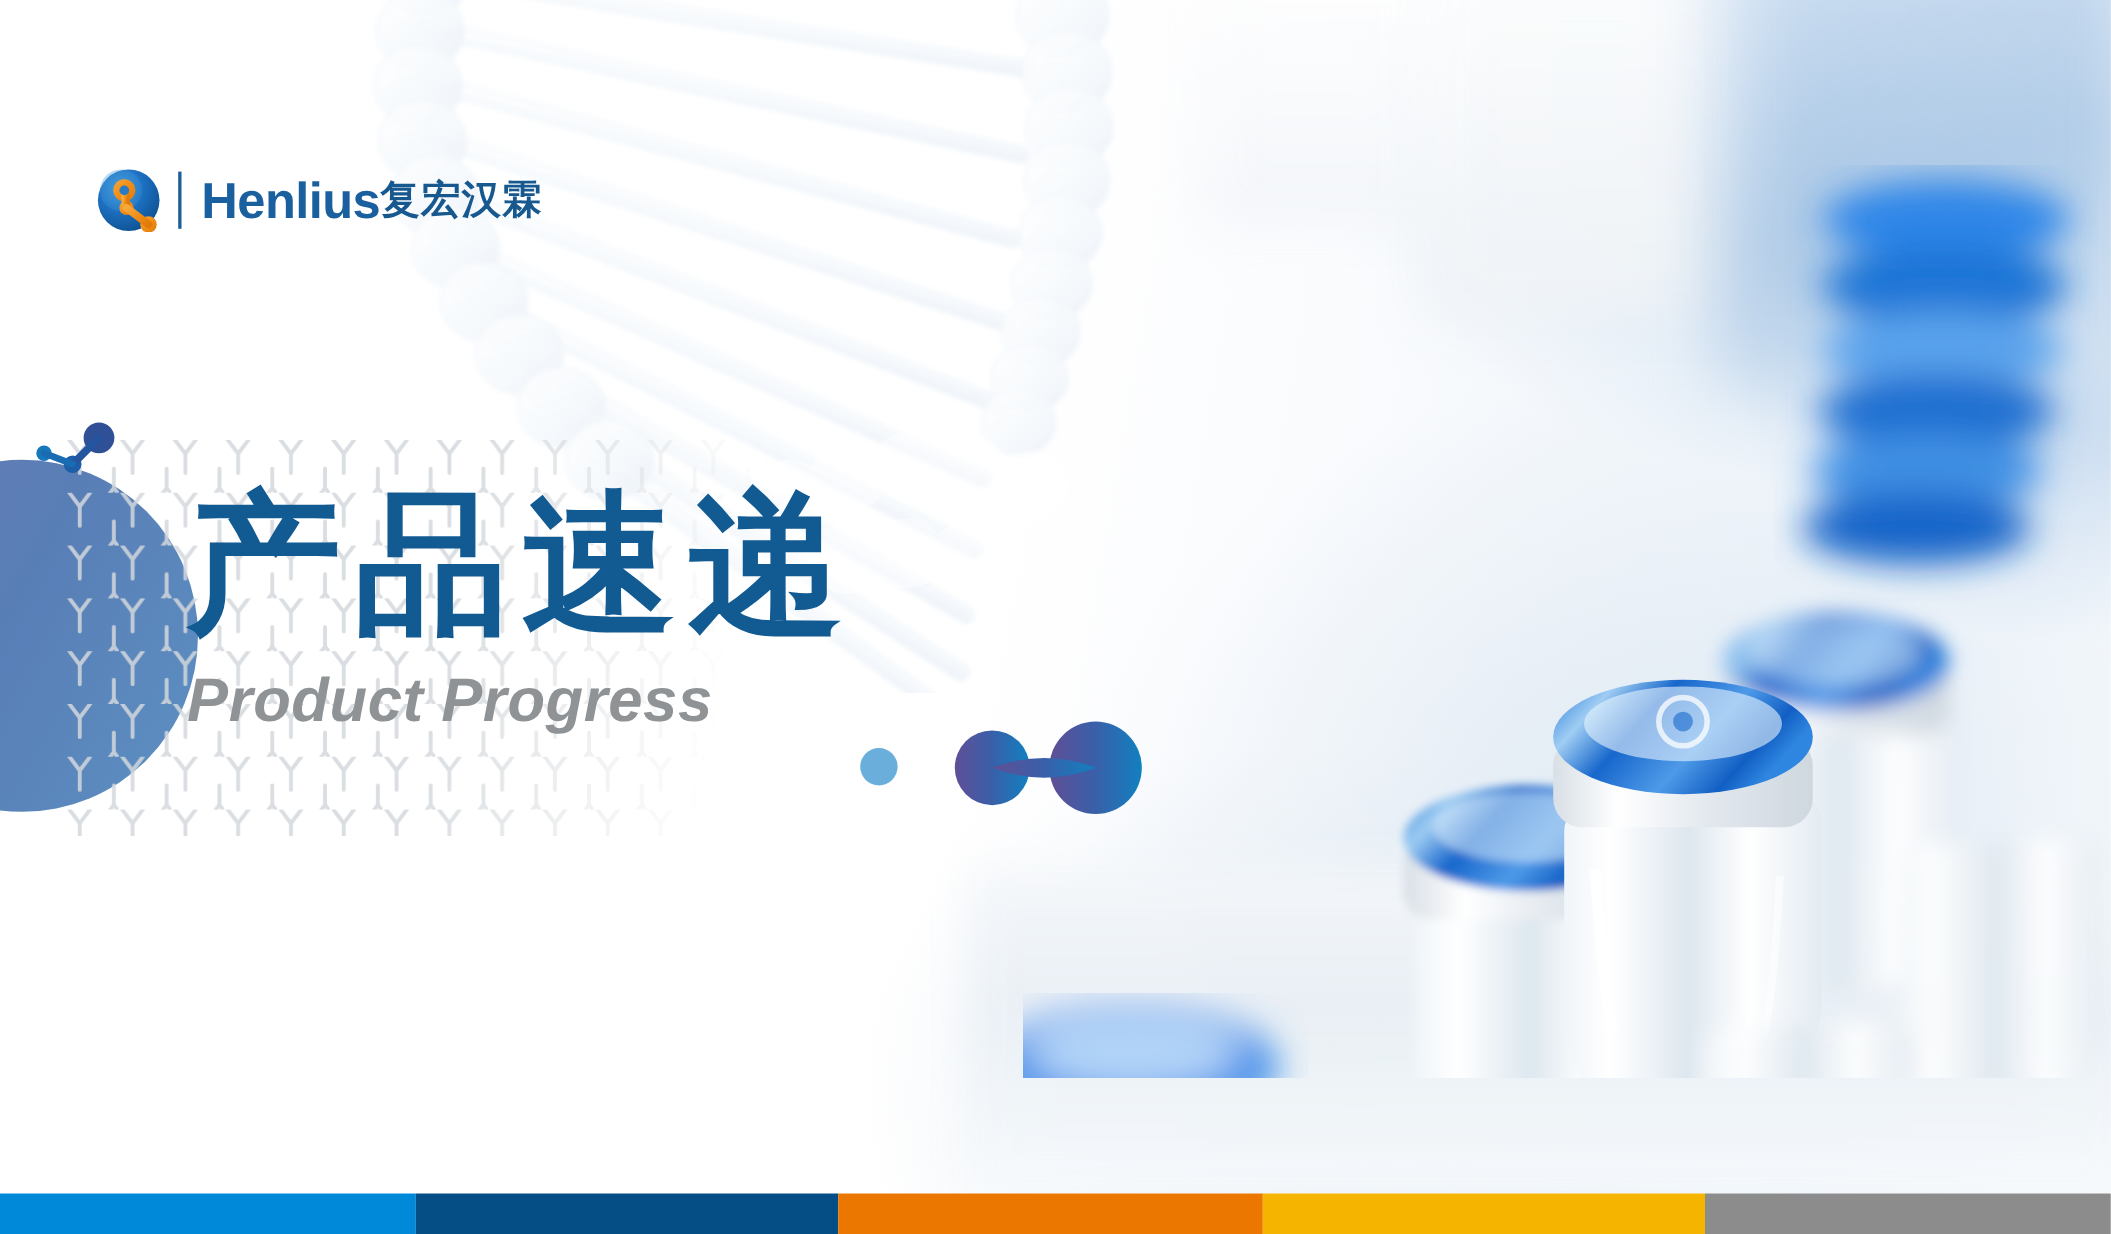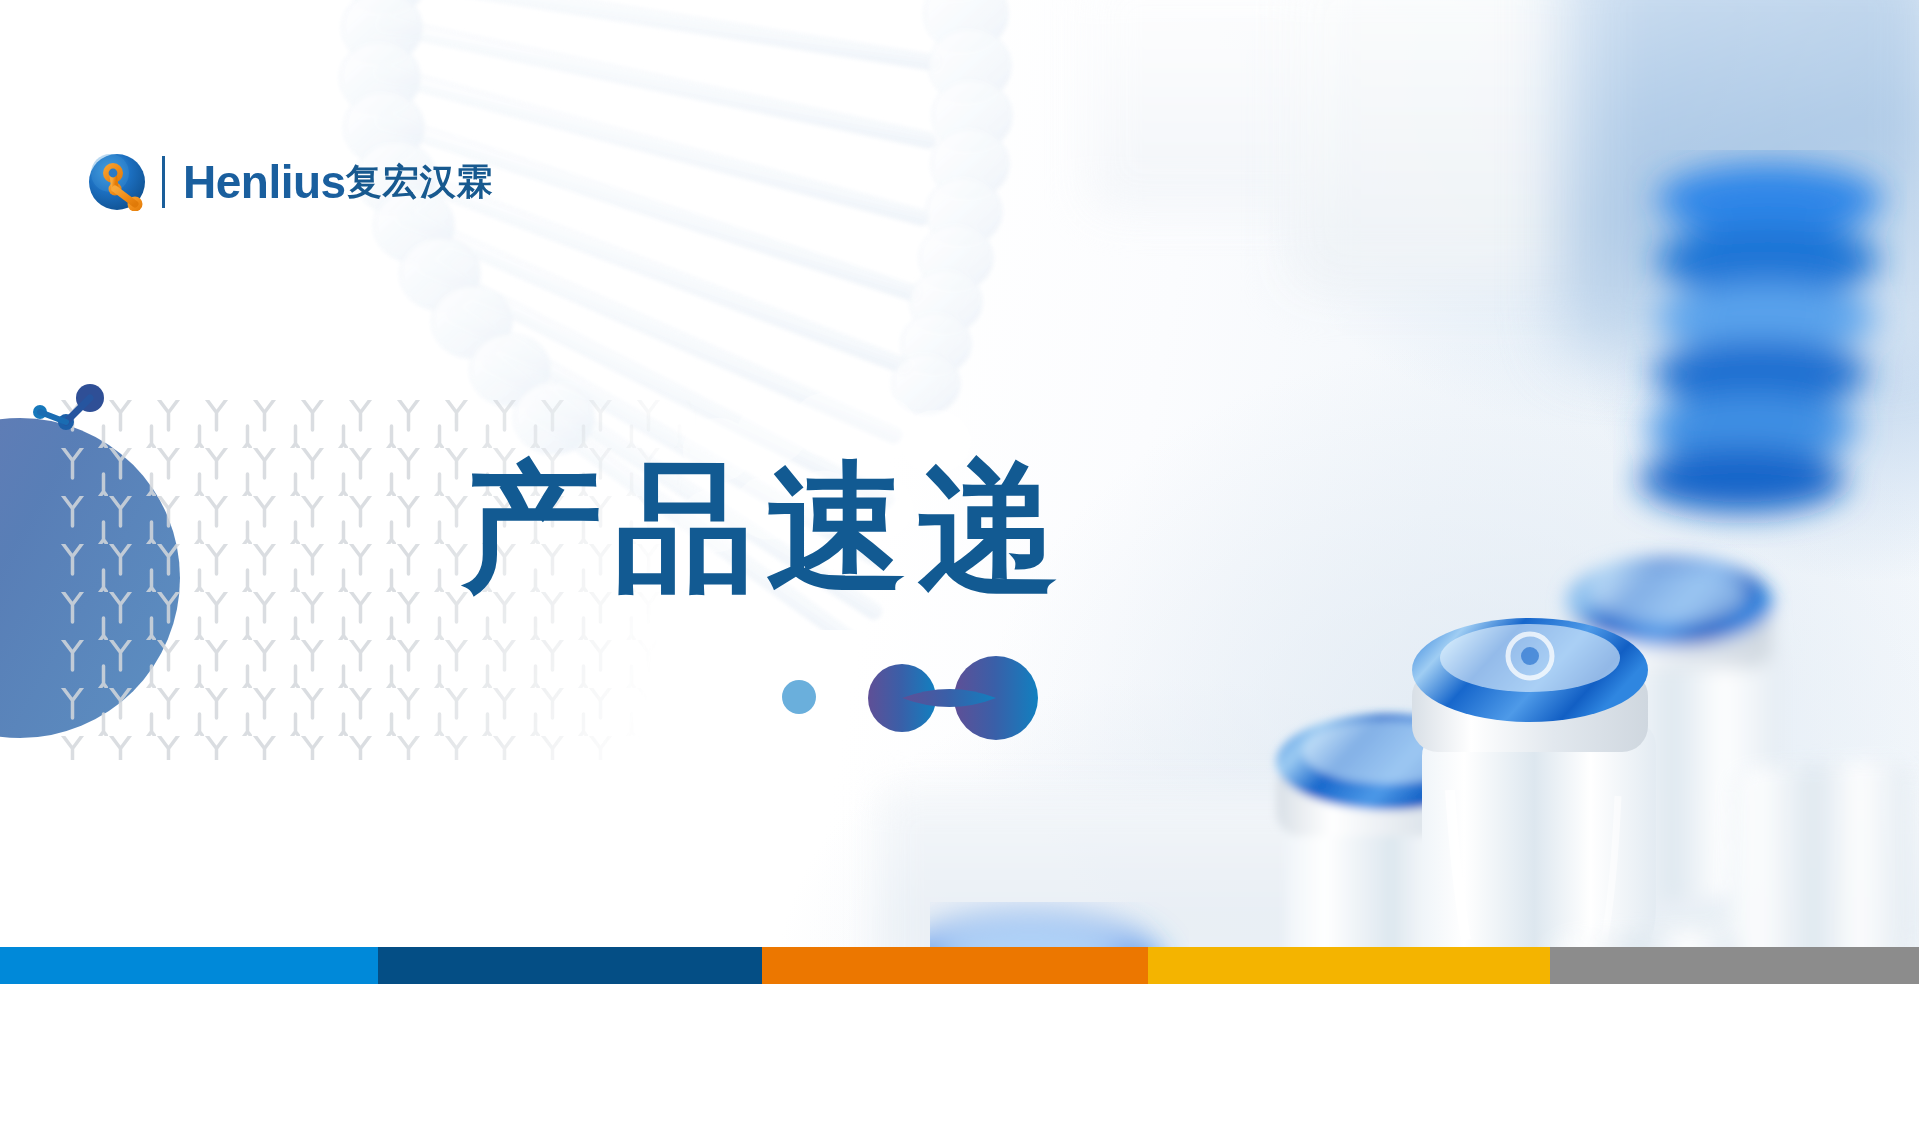--- a/index.html
+++ b/index.html
@@ -6,21 +6,21 @@
   body{
     width:1919px;height:1122px;overflow:hidden;
     background:#ffffff;
     font-family:"Liberation Sans", sans-serif;
     position:relative;
   }
 
   
   #slide{
     position:absolute;inset:0;
-    width:1919px;height:984px;
+    width:1919px;height:1122px;
     background:#ffffff;
     overflow:hidden;
   }
 
   
   .photo{
     position:absolute;
     left:0;top:0;width:1919px;height:1085px;
     overflow:hidden;
   }
@@ -96,21 +96,21 @@
     font-size:46px;font-weight:bold;color:#1a5f9e;
     letter-spacing:-0.5px;line-height:1;
     white-space:nowrap;
   }
   .logo-cn{
     font-size:36px;font-weight:bold;color:#17598f;
     letter-spacing:1px;line-height:1;white-space:nowrap;
   }
 
   
-  .title-block{position:absolute;left:170px;top:455px;width:900px;text-align:right;}
+  .title-block{position:absolute;left:170px;top:440px;width:900px;}
   .title-cn{
     font-size:140px;font-weight:bold;color:#125a92;
     letter-spacing:12px;line-height:1.04;
     white-space:nowrap;margin:0;
   }
   .title-en{
     font-size:56px;font-weight:bold;font-style:italic;
     color:#8f9396;letter-spacing:0.5px;line-height:1;
     margin:22px 0 0 0;white-space:nowrap;
   }
@@ -344,20 +344,21 @@
       <path d="M27 36 L47 51" stroke="url(#lgo)" stroke-width="7" stroke-linecap="round"></path>
       <circle cx="25" cy="20" r="4.4" fill="#2b7ac4"></circle>
     </svg>
     <div class="logo-divider" style="background: rgb(26, 94, 154);"></div>
     <div class="logo-wordmark" style="color: rgb(26, 95, 158);">Henlius</div>
     <div class="logo-cn" style="color: rgb(23, 89, 143);">复宏汉霖</div>
   </div>
 
   <div class="title-block">
     <div class="title-cn" style="color: rgb(18, 90, 146);">产品速递</div>
+    <div class="title-en" style="color: rgb(143, 147, 150);">Product Progress</div>
   </div>
 
   <div class="accent-dot" style="background: rgb(106, 175, 220);"></div>
   <svg class="accent-molecule" viewBox="0 0 180 96">
     <defs>
       <linearGradient id="amg" x1="0" y1="0" x2="1" y2="0">
         <stop offset="0%" stop-color="#5f4f96"></stop>
         <stop offset="48%" stop-color="#3a5fa8"></stop>
         <stop offset="100%" stop-color="#1180c0"></stop>
       </linearGradient>

